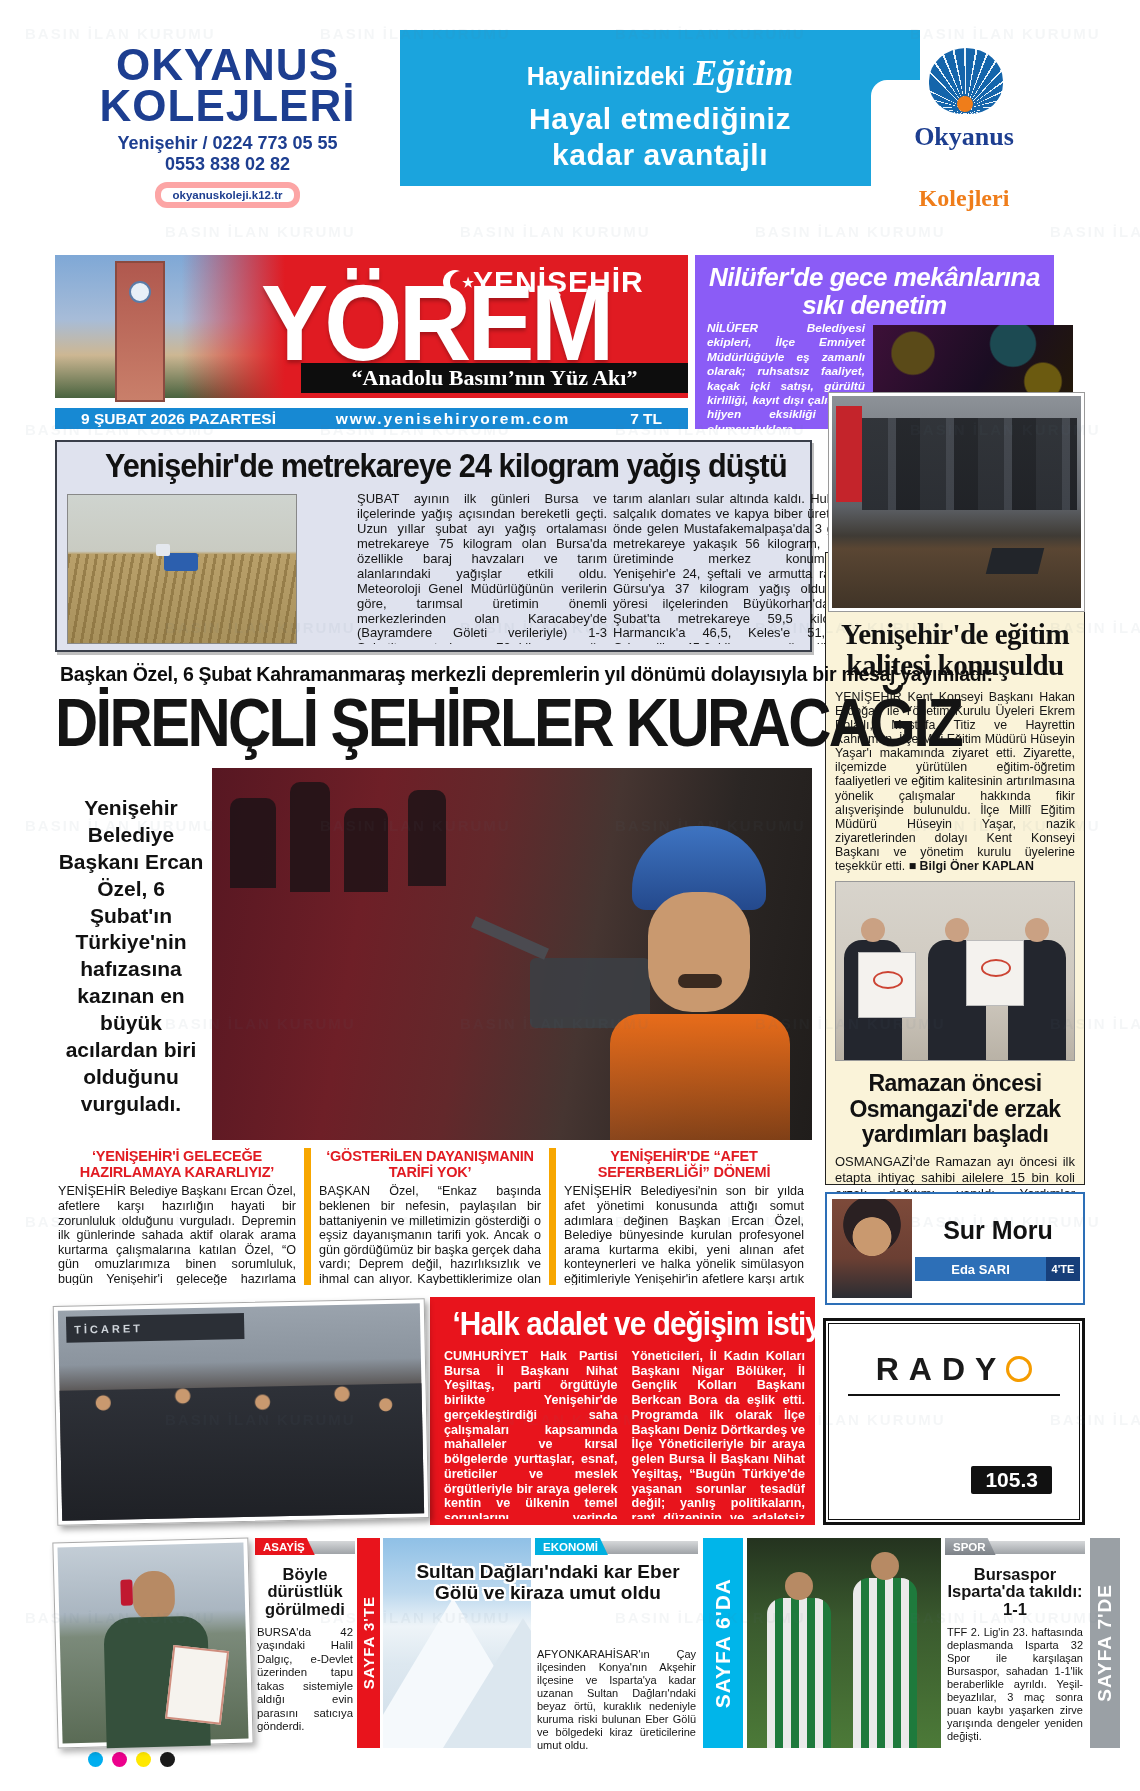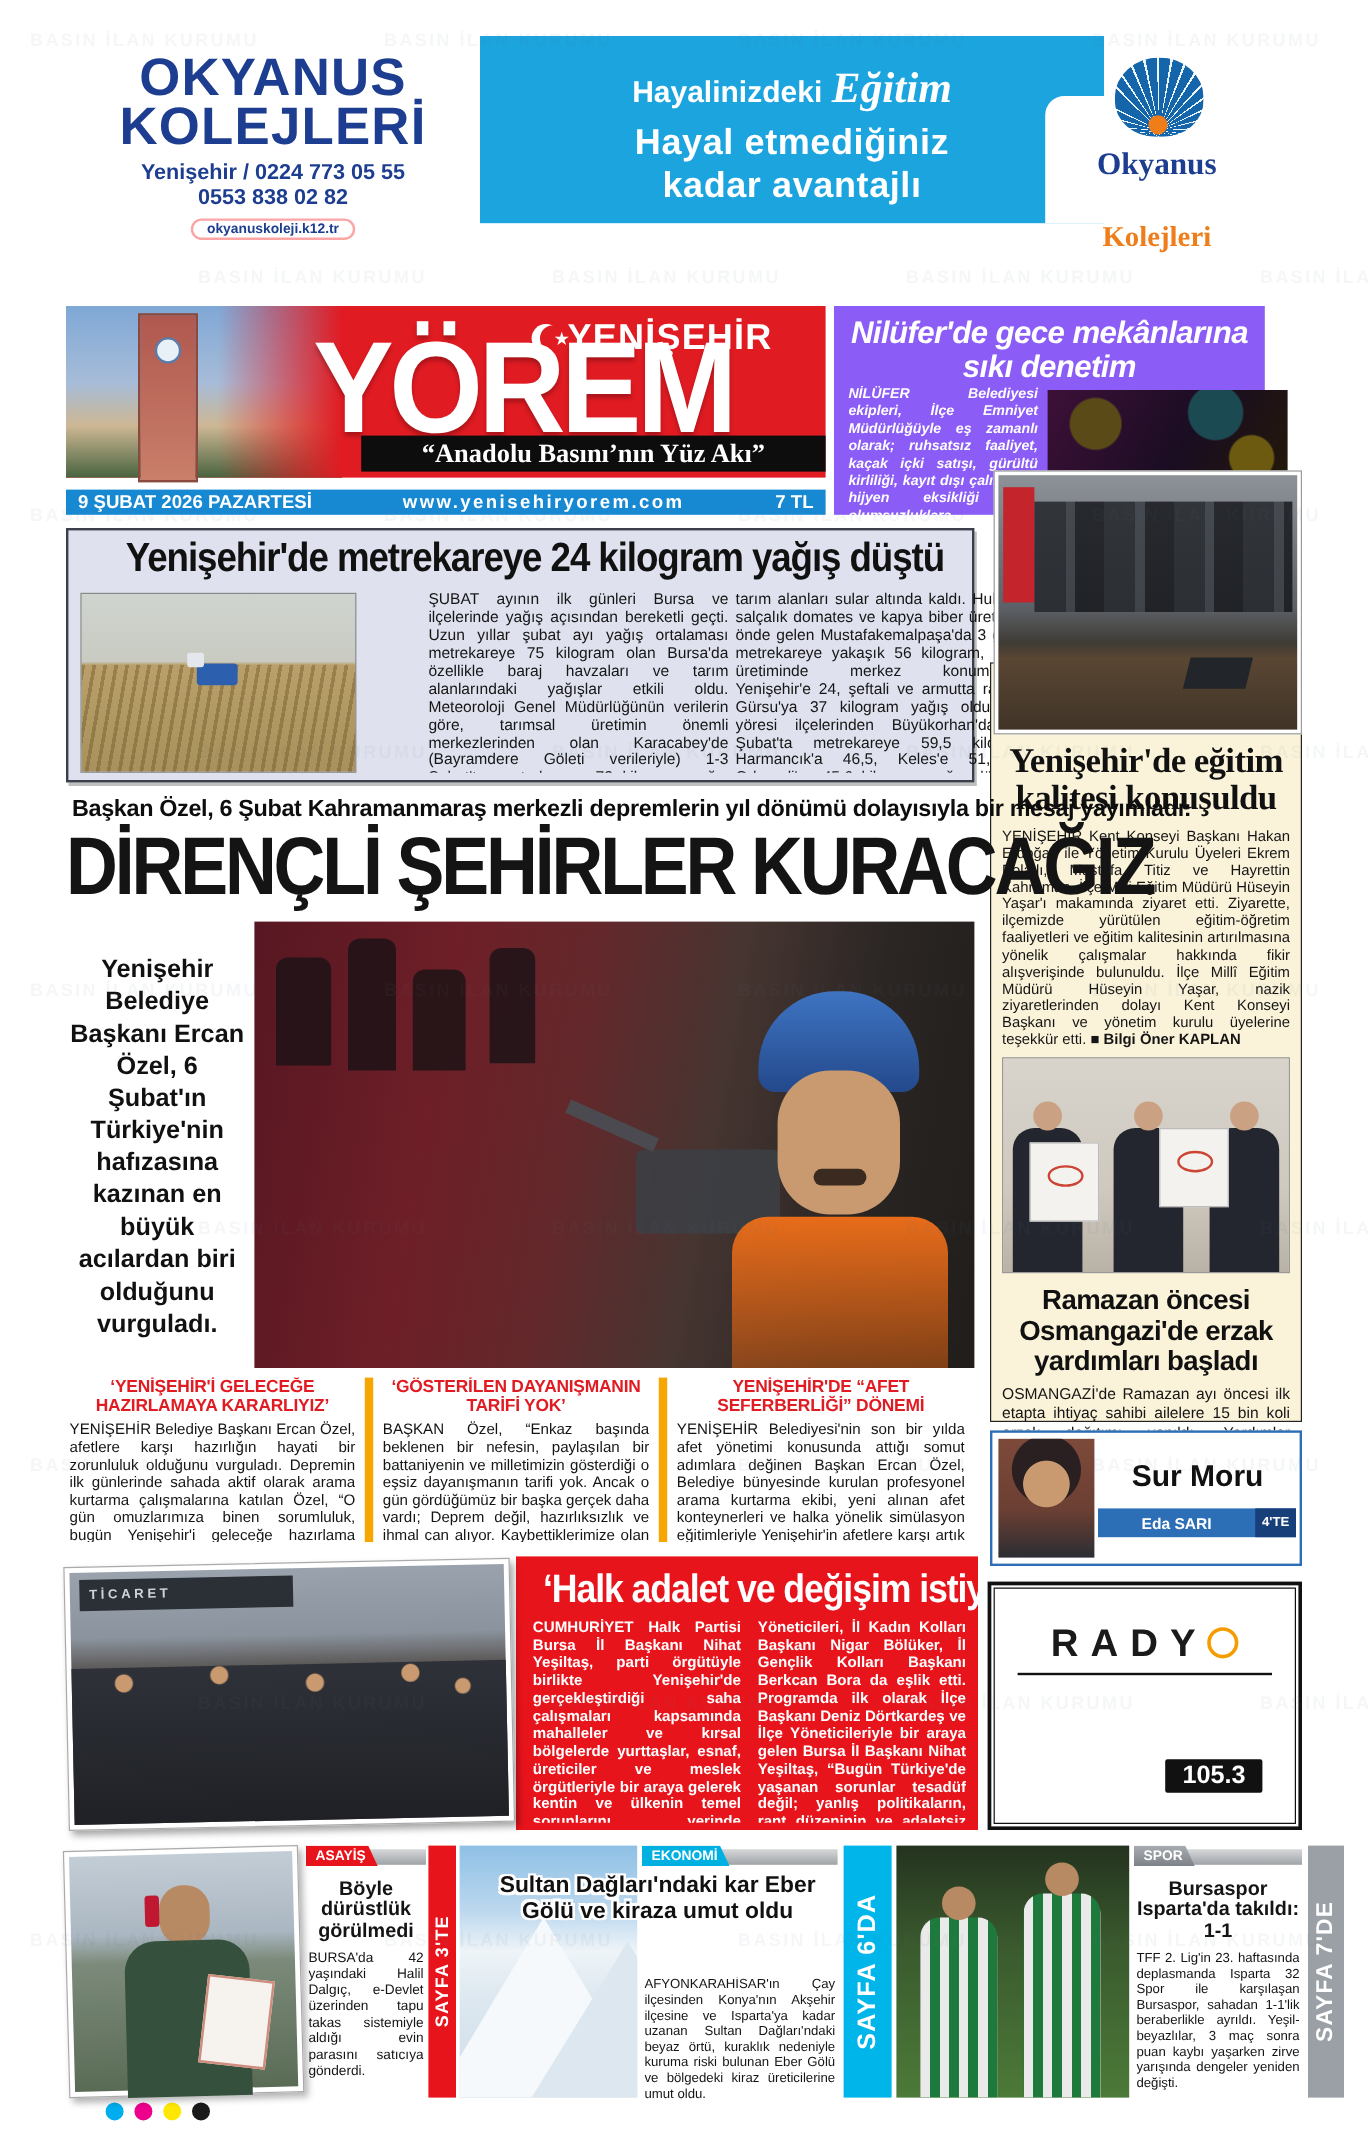--- a/index.html
+++ b/index.html
@@ -12,21 +12,21 @@
 
   
   .wm-layer{position:absolute;inset:0;z-index:60;pointer-events:none;}
   .wm{position:absolute;font-weight:bold;font-size:15px;letter-spacing:2px;color:#5b7486;opacity:.06;white-space:nowrap;}
 
   
   .topad{left:55px;top:30px;width:1030px;height:156px;background:#fff;}
   .ad-left{position:absolute;left:0;top:0;width:345px;height:100%;text-align:center;}
   .ad-school{font-weight:800;font-size:44px;line-height:.94;color:#1d3e90;letter-spacing:1px;margin-top:14px;}
   .ad-phone{font-weight:bold;font-size:18px;color:#1d3e90;margin-top:6px;line-height:1.2;}
-  .ad-pill{display:inline-block;margin-top:6px;border:2px solid #fca5a5;border-radius:12px;
+  .ad-pill{display:inline-block;margin-top:6px;border:6px solid #fca5a5;border-radius:12px;
            font-size:11.5px;font-weight:bold;color:#1d3e90;padding:1px 12px;background:#fff;}
   .ad-blue{position:absolute;left:345px;top:0;width:520px;height:100%;background:#1ba4dd;color:#fff;text-align:center;}
   .ad-slog1{margin-top:22px;font-size:25px;font-weight:bold;}
   .ad-slog1 .scr{font-family:"Liberation Serif",serif;font-style:italic;font-weight:bold;font-size:36px;margin-left:8px;}
   .ad-slog2{font-size:30px;font-weight:bold;margin-top:8px;letter-spacing:.5px;}
   .ad-slog3{font-size:30px;font-weight:bold;margin-top:2px;letter-spacing:.5px;}
   .badge{position:absolute;left:290px;top:32px;width:122px;height:122px;border-radius:50%;
          background:#fff;border:6px solid #2aa9e1;box-sizing:border-box;z-index:5;}
   .badge-in{position:absolute;left:13px;top:13px;width:84px;height:84px;border-radius:50%;background:#ef7d1a;
             display:flex;flex-direction:column;align-items:center;justify-content:center;color:#fff;
@@ -54,21 +54,21 @@
   .crescent b{position:absolute;left:0;top:0;width:24px;height:24px;border-radius:50%;background:#fff;}
   .crescent b:after{content:"";position:absolute;left:7px;top:1px;width:22px;height:22px;border-radius:50%;background:#e01b22;}
   .crescent s{position:absolute;right:-8px;top:5px;color:#fff;font-size:13px;text-decoration:none;}
   .mh-title{position:absolute;left:206px;top:14px;color:#fff;font-weight:900;font-size:108px;line-height:1;
             letter-spacing:-4px;transform:scaleX(.93);transform-origin:left center;text-shadow:0 3px 4px rgba(0,0,0,.25);}
   .mh-ribbon{position:absolute;left:246px;top:108px;width:387px;height:30px;background:#0d0d0d;color:#fff;
              display:flex;align-items:center;justify-content:center;font-family:"Liberation Serif",serif;
              font-size:22px;font-weight:bold;}
   
   .datebar{left:55px;top:408px;width:633px;height:21px;background:#1789d3;color:#fff;display:flex;
-           align-items:center;font-weight:bold;font-size:15.5px;padding:0 10px;box-sizing:border-box;}
+           align-items:center;font-weight:bold;font-size:15.5px;padding:0 26px;box-sizing:border-box;}
   .datebar .mid{flex:1;text-align:center;letter-spacing:2px;}
 
   
   .nilufer{left:695px;top:255px;width:359px;height:174px;background:#8b5cf6;color:#fff;font-style:italic;}
   .nl-title{margin-top:8px;text-align:center;font-weight:bold;font-size:26px;line-height:1.08;letter-spacing:-.5px;}
   .nl-body{position:absolute;left:12px;top:66px;width:158px;font-weight:bold;font-size:11.8px;line-height:1.22;text-align:justify;}
   .nl-ref{font-weight:bold;}
   .nl-photo{position:absolute;left:178px;top:70px;width:200px;height:94px;
             background:radial-gradient(circle at 20% 30%,#5a4a18 0 12%,transparent 13%),
                        radial-gradient(circle at 70% 20%,#1c4a52 0 14%,transparent 15%),

